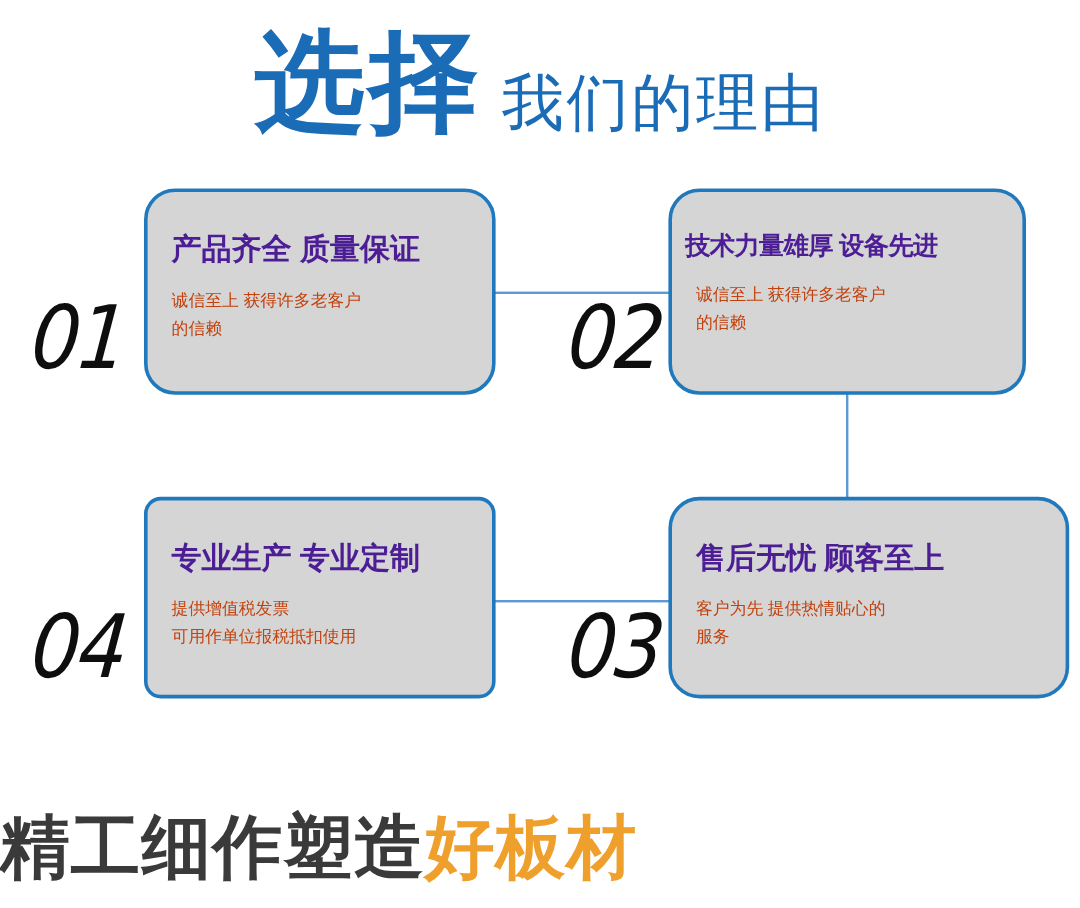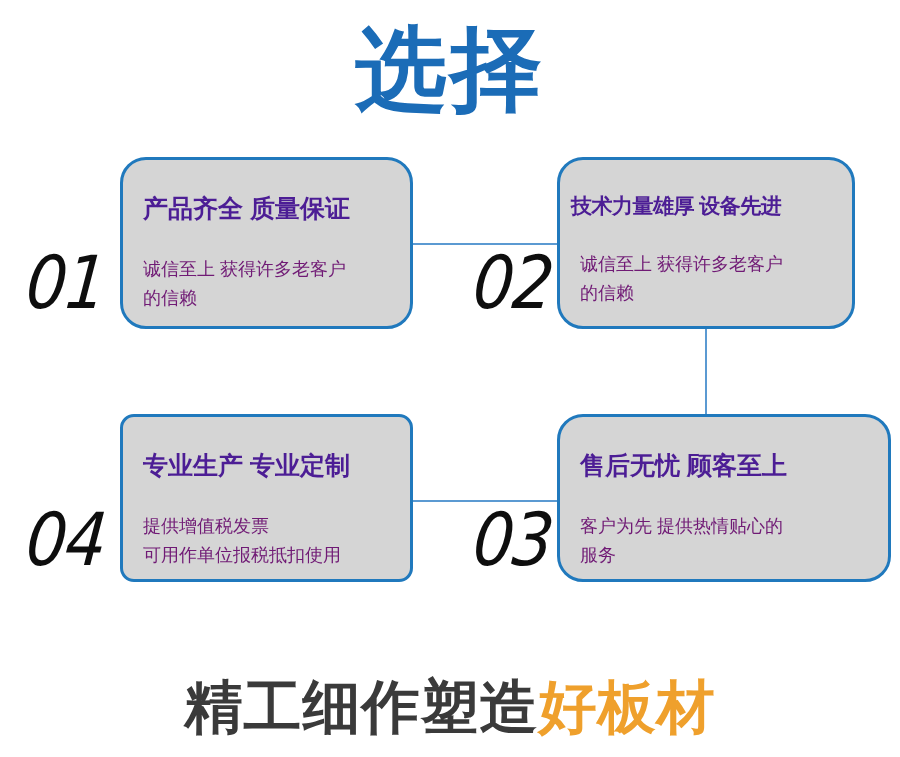--- a/index.html
+++ b/index.html
@@ -59,24 +59,24 @@
   .card-title {
     margin: 0;
     font-size: 25px;
     font-weight: bold;
     color: #4c1d95;
     white-space: nowrap;
     line-height: 1.2;
   }
   .card-tr .card-title { font-size: 21px; margin-left: -9px; letter-spacing: -0.5px; }
   .card-desc {
-    margin: 32px 0 0;
-    font-size: 18px;
+    margin: 16px 0 0;
+    font-size: 14px;
     line-height: 1.62;
-    color: #701a75;
+    color: #c2410c;
     white-space: pre-line;
   }
 
   
   .num {
     position: absolute;
     font-family: "DejaVu Sans", sans-serif;
     font-style: italic;
     font-weight: 400;
     font-size: 73px;
@@ -90,36 +90,37 @@
   .num-2 { left: 477px; top: 246px; }
   .num-4 { left: 30px;  top: 503px; }
   .num-3 { left: 477px; top: 503px; }
 
   
   .footer {
     position: absolute;
     top: 672px;
     left: 0;
     width: 100%;
-    text-align: center;
+    text-align: left;
     font-size: 58px;
     font-weight: bold;
     letter-spacing: 1px;
     line-height: 1.2;
   }
   .footer-dark   { color: #3a3a3a; }
   .footer-orange { color: #efa02c; }
 </style>
 </head>
 <body>
 
 <div class="stage">
 
   <header class="hero">
     <span class="hero-big">选择</span>
+    <span class="hero-small">我们的理由</span>
   </header>
 
   <div class="conn conn-h-top"></div>
   <div class="conn conn-v-right"></div>
   <div class="conn conn-h-bottom"></div>
 
   <section class="card card-tl">
     <h3 class="card-title">产品齐全 质量保证</h3>
     <p class="card-desc">诚信至上 获得许多老客户
 的信赖</p>

